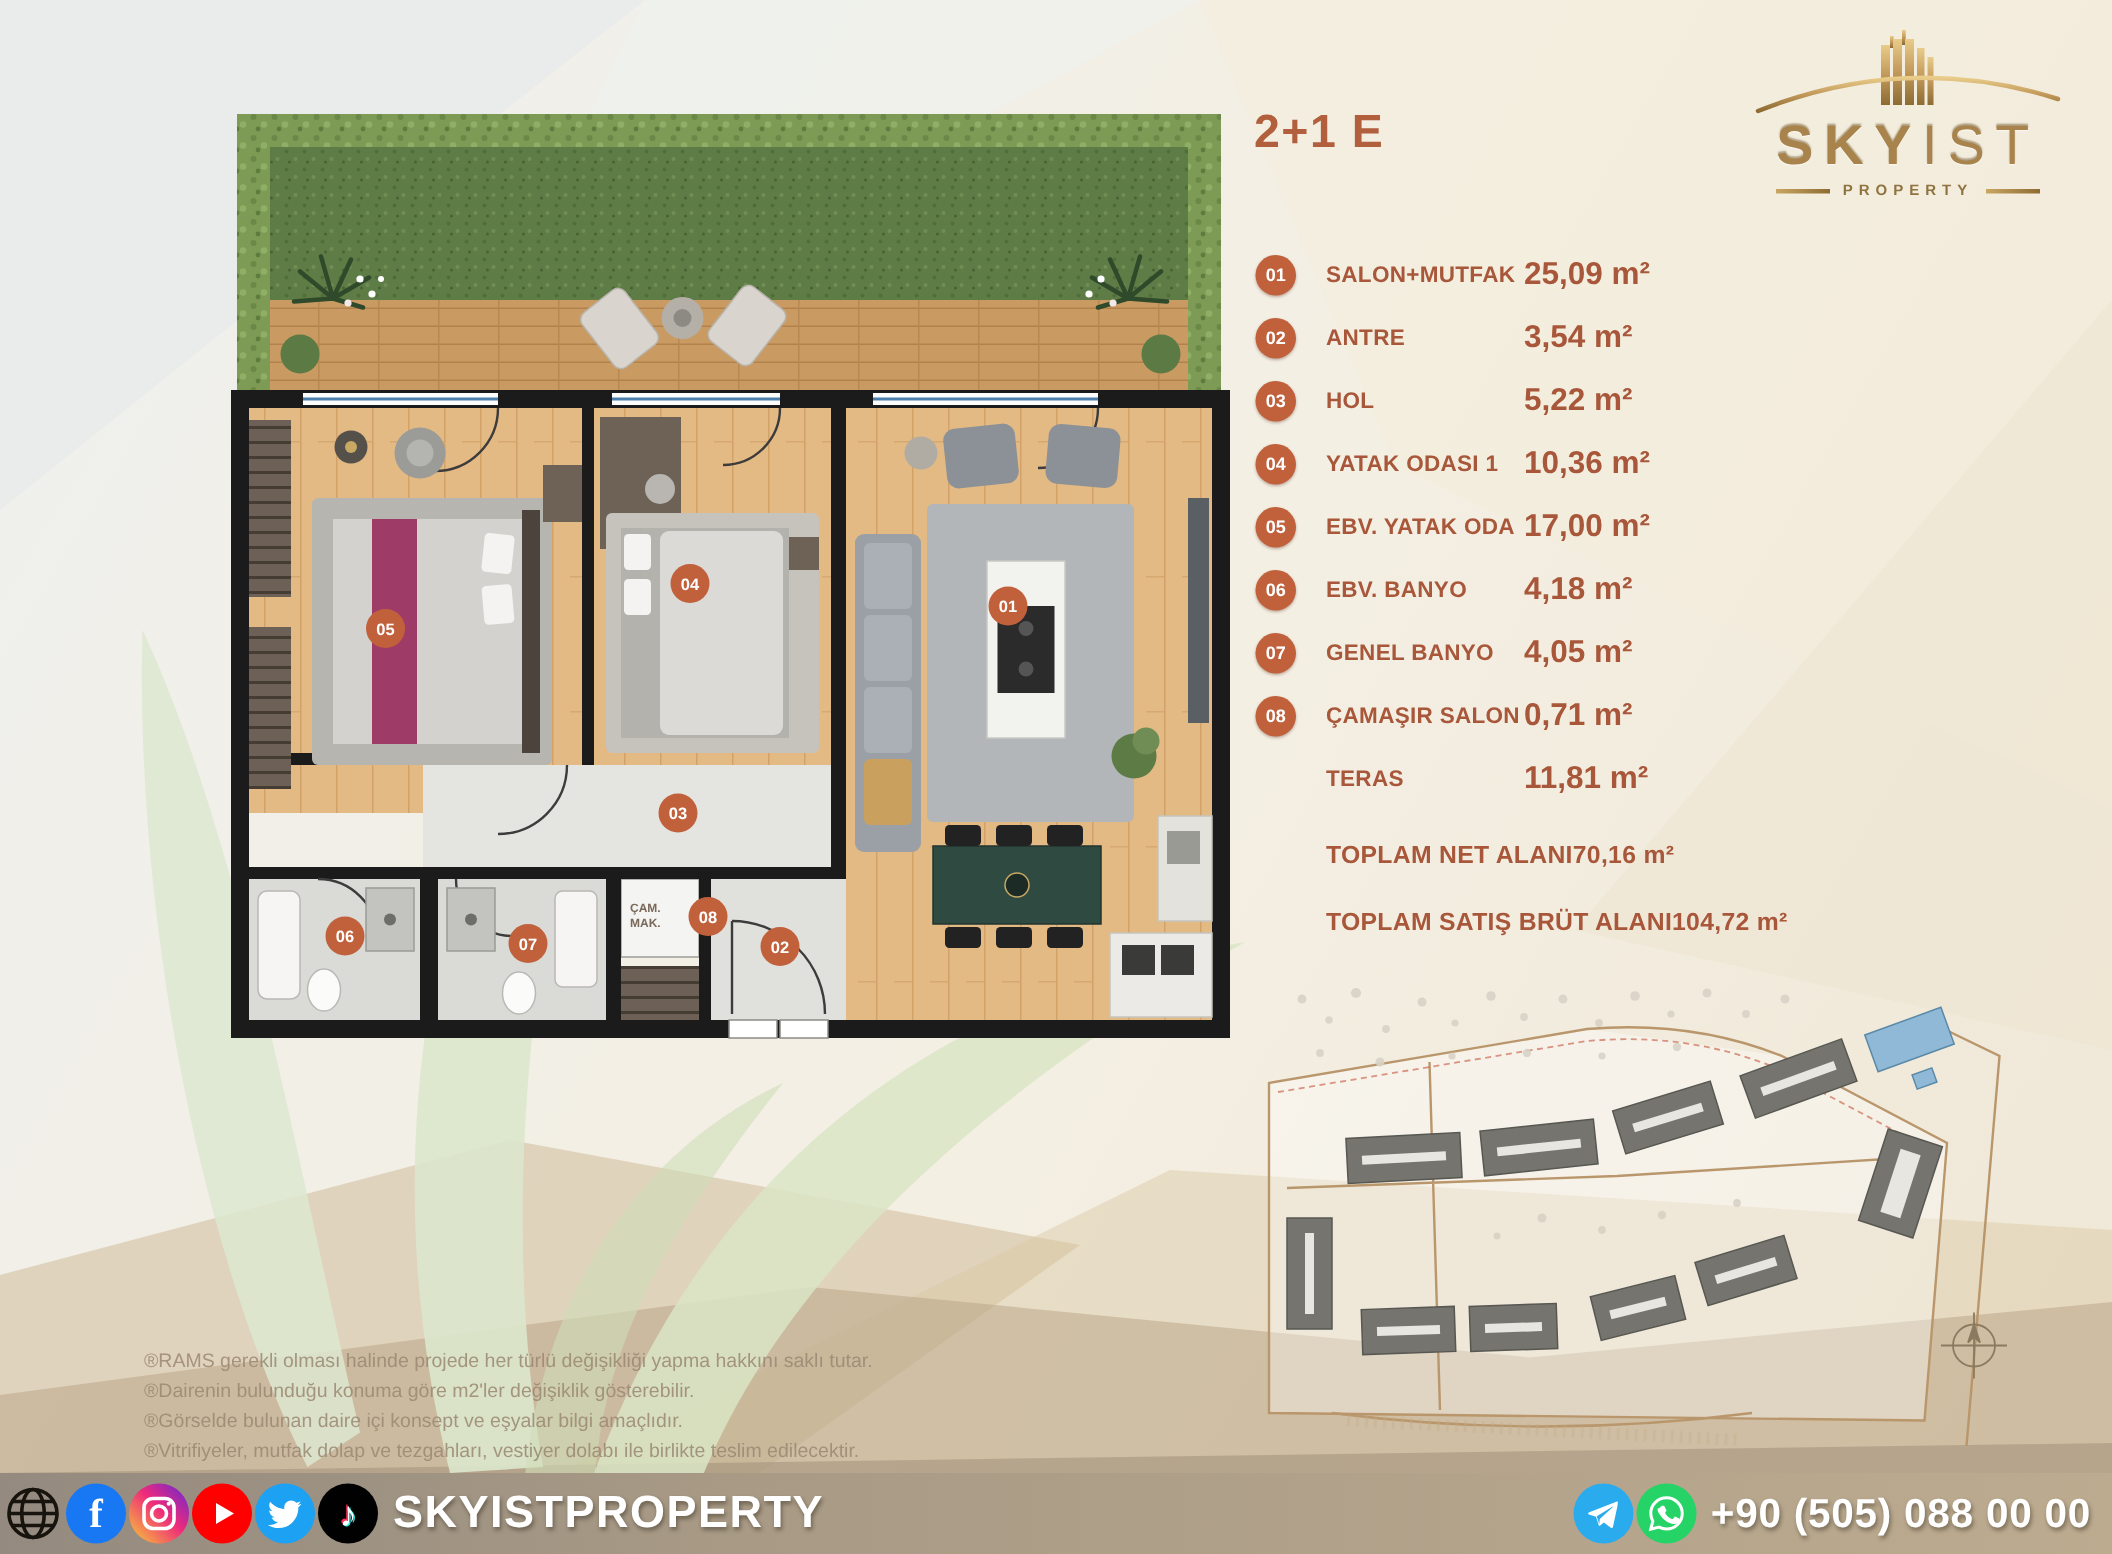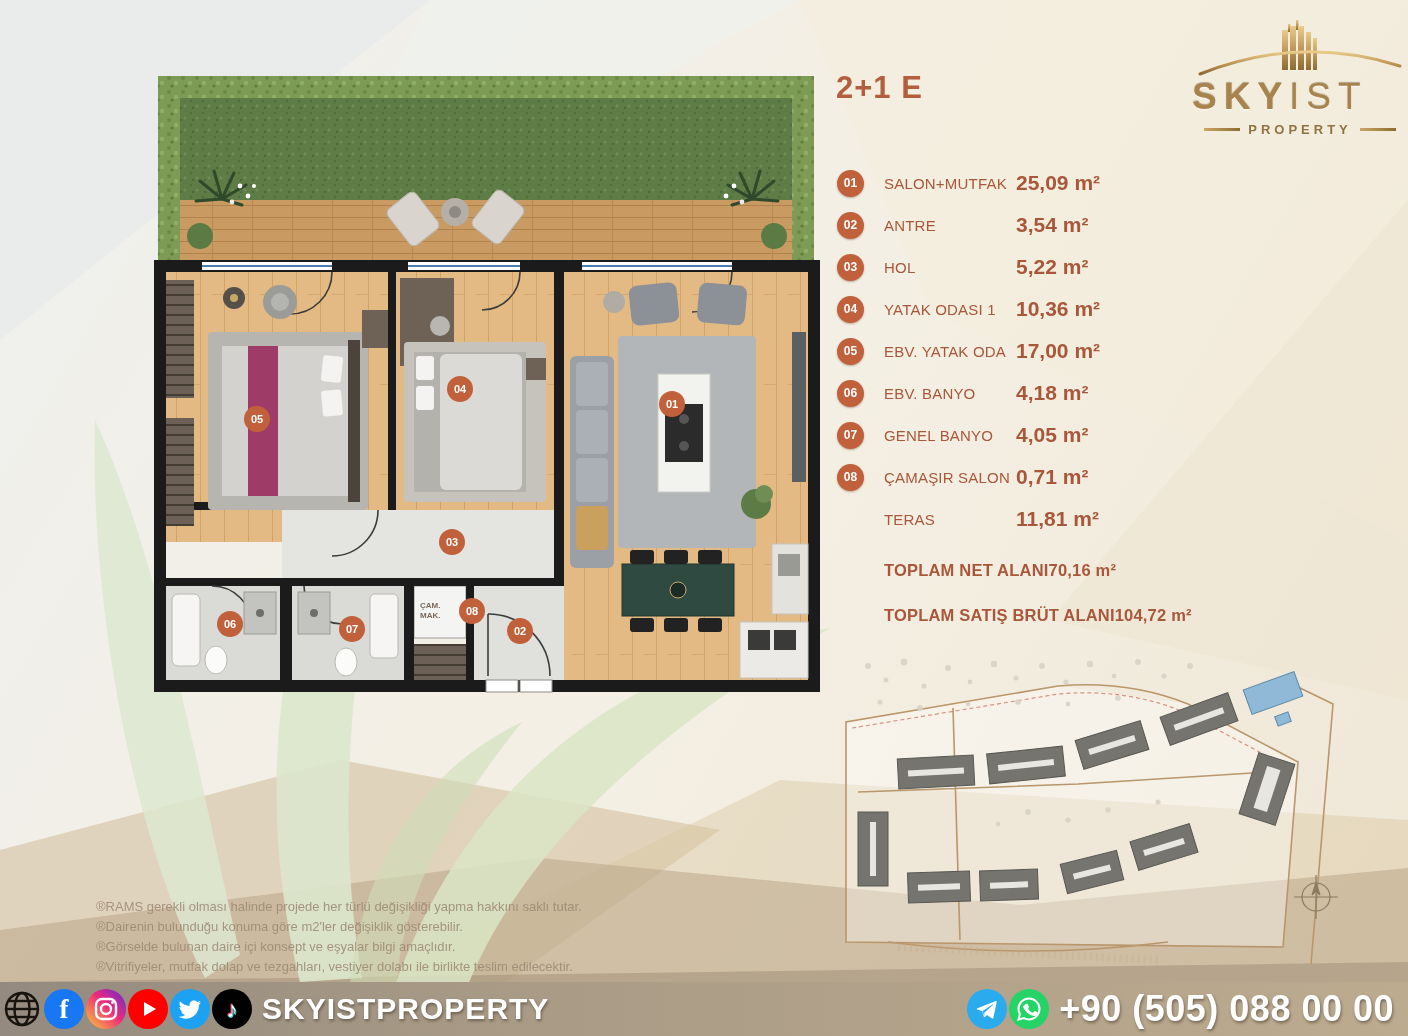--- a/index.html
+++ b/index.html
@@ -10,49 +10,49 @@
   .abs{position:absolute;}
 
   
   #title{left:836px;top:70px;font-size:31px;font-weight:700;color:#b15f3d;letter-spacing:1px;}
   #room-list{left:837px;top:162px;width:330px;}
   .room-row{display:flex;align-items:center;height:42px;}
   .badge{width:27px;height:27px;border-radius:50%;background:#c1613c;color:#fff;
     font-size:12px;font-weight:700;display:flex;align-items:center;justify-content:center;
     box-shadow:0 1px 2px rgba(90,40,20,.35);flex:0 0 27px;}
   .badge.hidden{visibility:hidden;}
-  .room-label{margin-left:20px;width:132px;font-size:15px;font-weight:400;color:#a8573a;letter-spacing:.2px;}
+  .room-label{margin-left:20px;width:132px;font-size:15px;font-weight:700;color:#a8573a;letter-spacing:.2px;}
   .room-area{font-size:21px;font-weight:700;color:#a8573a;white-space:nowrap;}
   #totals{left:884px;top:561px;width:360px;}
   .total-row{display:flex;font-size:16.5px;font-weight:700;color:#a8573a;margin-bottom:26px;letter-spacing:.2px;}
 
   
-  #logo{left:1192px;top:6px;width:216px;}
+  #logo{left:1164px;top:6px;width:216px;text-align:center;}
   #logo .brand{font-size:37px;letter-spacing:7px;color:#a8834c;
     text-shadow:0 1px 1px rgba(255,255,255,.7),0 -1px 1px rgba(96,66,22,.45);line-height:1;}
   #logo .brand .b{font-weight:700;}
   #logo .brand .l{font-weight:400;}
   #logo .subrow{display:flex;align-items:center;justify-content:center;gap:8px;margin-top:7px;}
   #logo .subrow .ln{height:3px;width:36px;background:linear-gradient(90deg,#caa662,#8d6c33);}
-  #logo .subtitle{font-size:13px;font-weight:700;letter-spacing:4px;color:#8f7340;}
+  #logo .subtitle{font-size:10px;font-weight:700;letter-spacing:4px;color:#8f7340;}
 
   
   #disclaimers{left:96px;top:897px;width:520px;color:#9b8873;font-size:13px;line-height:20px;opacity:.85;}
 
   
   #bottom-bar{left:0;top:982px;width:1408px;height:54px;
     background:linear-gradient(90deg,#948a7f 0%,#a89a85 35%,#b3a38b 70%,#bcab8f 100%);
     display:flex;align-items:center;}
   .soc{width:40px;height:40px;border-radius:50%;display:flex;align-items:center;justify-content:center;
     margin-left:2px;flex:0 0 40px;}
   .soc svg{width:40px;height:40px;}
   #brand-text{margin-left:10px;color:#fff;font-weight:700;font-size:30px;letter-spacing:1px;
     text-shadow:1px 2px 3px rgba(40,30,20,.45);text-align:right;}
   #phone-group{margin-left:auto;display:flex;align-items:center;margin-right:14px;}
-  #phone-number{color:#fff;font-weight:700;font-size:36px;margin-left:10px;letter-spacing:.5px;
+  #phone-number{color:#fff;font-weight:700;font-size:27px;margin-left:10px;letter-spacing:.5px;
     text-shadow:1px 2px 3px rgba(40,30,20,.45);white-space:nowrap;}
   .glyph{font-size:24px;font-weight:700;color:#fff;line-height:1;}
 </style>
 </head>
 <body>
 
 <div id="canvas">
 
   <svg class="abs" style="left:0;top:0" width="1408" height="1036">
     <polygon points="0,0 430,0 150,220 0,340" fill="#e8ebeb" opacity="0.8"></polygon>

